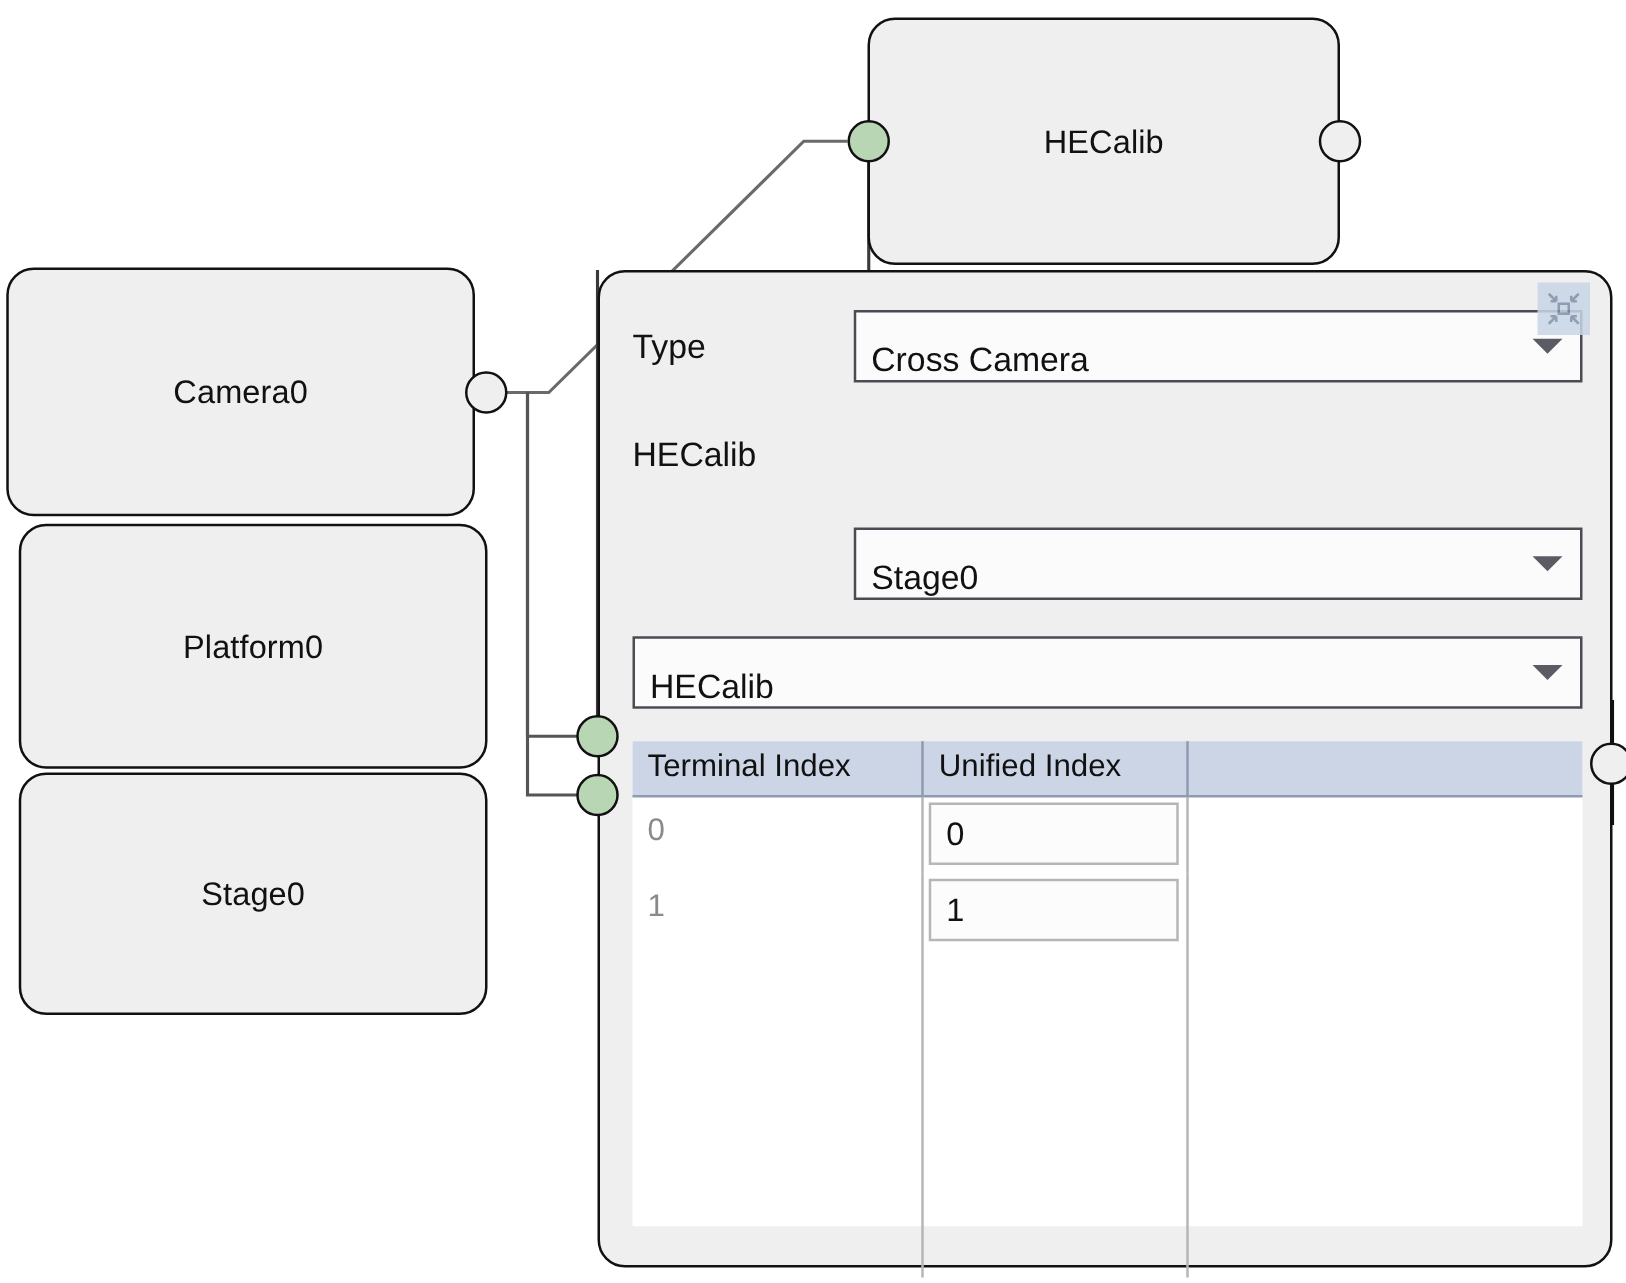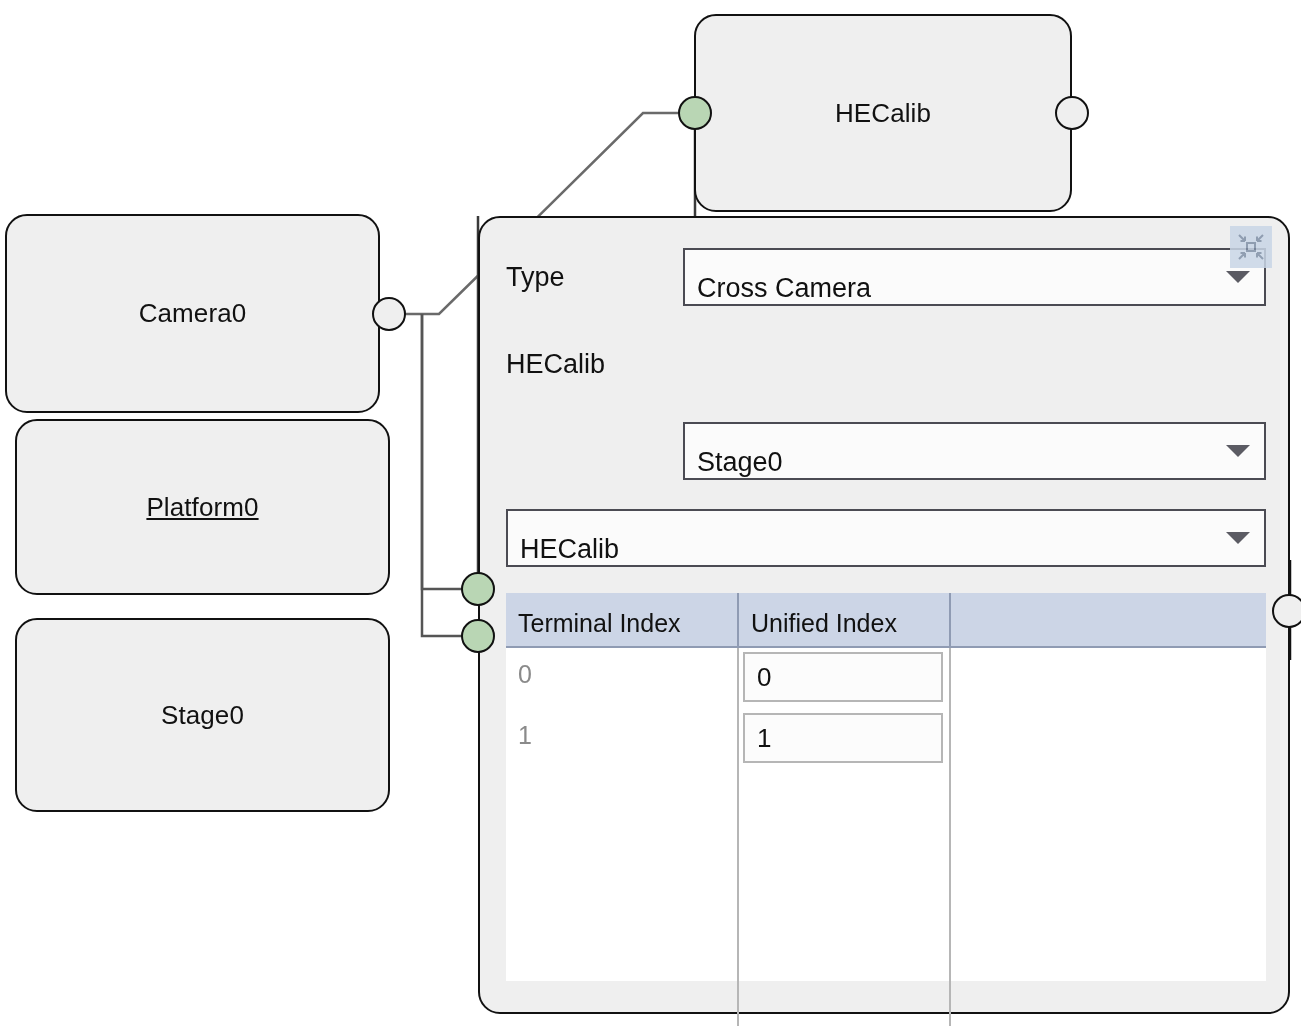--- a/index.html
+++ b/index.html
@@ -163,21 +163,21 @@
     table-layout: fixed;
   }
   table.grid-table th {
     background: #ccd5e6;
     border-bottom: 2px solid #8f9bb3;
     border-right: 2px solid #8f9bb3;
     font-size: 25px;
     font-weight: normal;
     color: #111111;
     text-align: left;
-    padding: 16px 0 8px 12px;
+    padding: 6px 0 8px 12px;
     height: 42px;
     box-sizing: border-box;
   }
   table.grid-table th.blank { border-right: none; }
   table.grid-table td {
     border-right: 2px solid #b6b6b6;
     font-size: 25px;
     color: #111111;
     vertical-align: top;
     padding: 0;
@@ -226,21 +226,21 @@
     <span class="node-label">HECalib</span>
   </div>
   <div class="port in" style="left:678px; top:96px;"></div>
   <div class="port out" style="left:1055px; top:96px;"></div>
 
   <div class="node" id="node-camera0" style="left:5px; top:214px; width:375px; height:199px;">
     <span class="node-label">Camera0</span>
   </div>
   <div class="port out" style="left:372px; top:297px;"></div>
 
-  <div class="node" id="node-platform0" style="left:15px; top:419px; width:375px; height:176px;text-decoration:underline;">
+  <div class="node" id="node-platform0" style="left:15px; top:419px; width:375px; height:196px;">
     <span class="node-label">Platform0</span>
   </div>
 
   <div class="node" id="node-stage0" style="left:15px; top:618px; width:375px; height:194px;">
     <span class="node-label">Stage0</span>
   </div>
 
   <div id="panel">
 
     <div id="collapse-icon">

